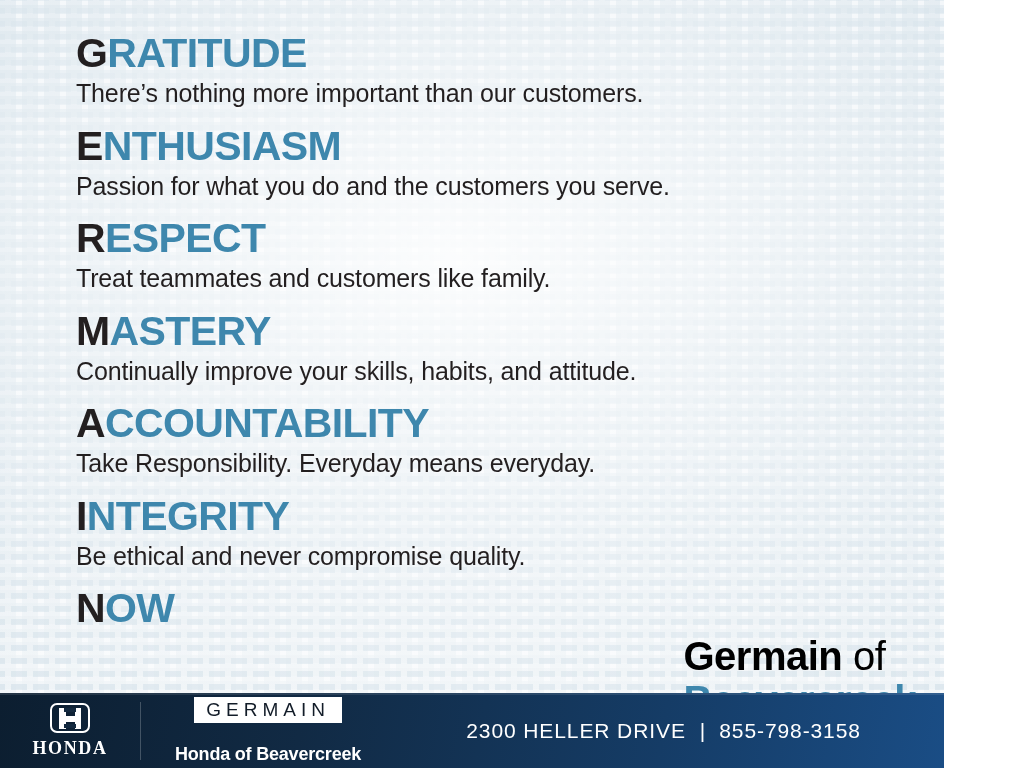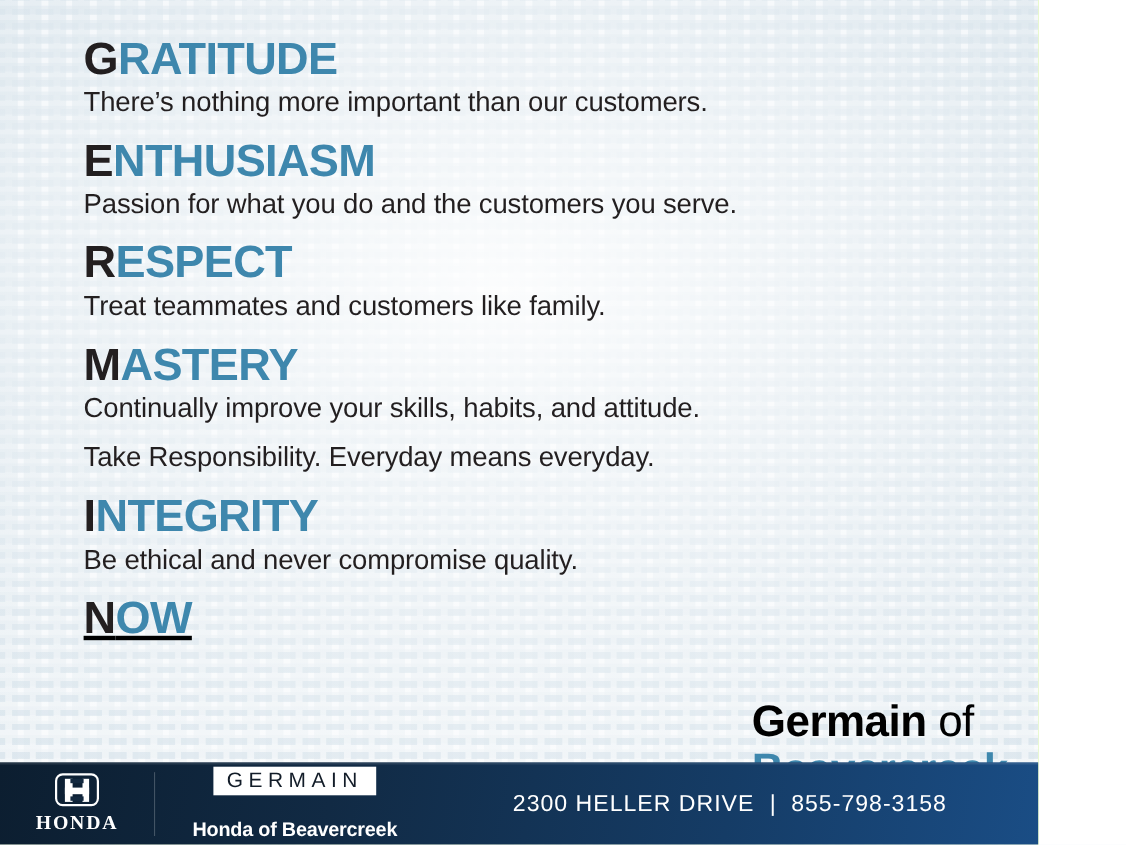--- a/index.html
+++ b/index.html
@@ -8,21 +8,21 @@
     width: 1024px;
     height: 768px;
     overflow: hidden;
     font-family: "Liberation Sans", sans-serif;
   }
 
   #poster {
     position: relative;
     width: 944px;
     height: 768px;
-    background-color: #bef264;
+    background-color: #e5e5e5;
     overflow: hidden;
   }
 
   
   #bg-texture {
     position: absolute;
     inset: 0;
     background-color: #eff4f8;
     background-image:
       linear-gradient(0deg, rgba(255,255,255,0.75) 0%, rgba(255,255,255,0.0) 55%),
@@ -88,21 +88,21 @@
     font-weight: normal;
     font-size: 25px;
     line-height: 1.06;
     letter-spacing: -0.15px;
     color: #231f20;
     margin: 0;
     white-space: nowrap;
   }
 
   
-  .value-block.clipped { margin-bottom: 0; text-decoration: underline; }
+  .value-block.clipped { margin-bottom: 0; }
 
   
   #dealer-wordmark {
     position: absolute;
     right: 28px;
     top: 636px;
     text-align: left;
     white-space: nowrap;
   }
   #dealer-wordmark .wm-line1 {
@@ -279,20 +279,21 @@
       <div class="value-heading"><span class="lead">R</span><span class="rest">ESPECT</span></div>
       <p class="value-desc">Treat teammates and customers like family.</p>
     </div>
 
     <div class="value-block">
       <div class="value-heading"><span class="lead">M</span><span class="rest">ASTERY</span></div>
       <p class="value-desc">Continually improve your skills, habits, and attitude.</p>
     </div>
 
     <div class="value-block">
+      <div class="value-heading"><span class="lead">A</span><span class="rest">CCOUNTABILITY</span></div>
       <p class="value-desc">Take Responsibility. Everyday means everyday.</p>
     </div>
 
     <div class="value-block">
       <div class="value-heading"><span class="lead">I</span><span class="rest">NTEGRITY</span></div>
       <p class="value-desc">Be ethical and never compromise quality.</p>
     </div>
 
     <div class="value-block clipped">
       <div class="value-heading"><span class="lead">N</span><span class="rest">OW</span></div>

